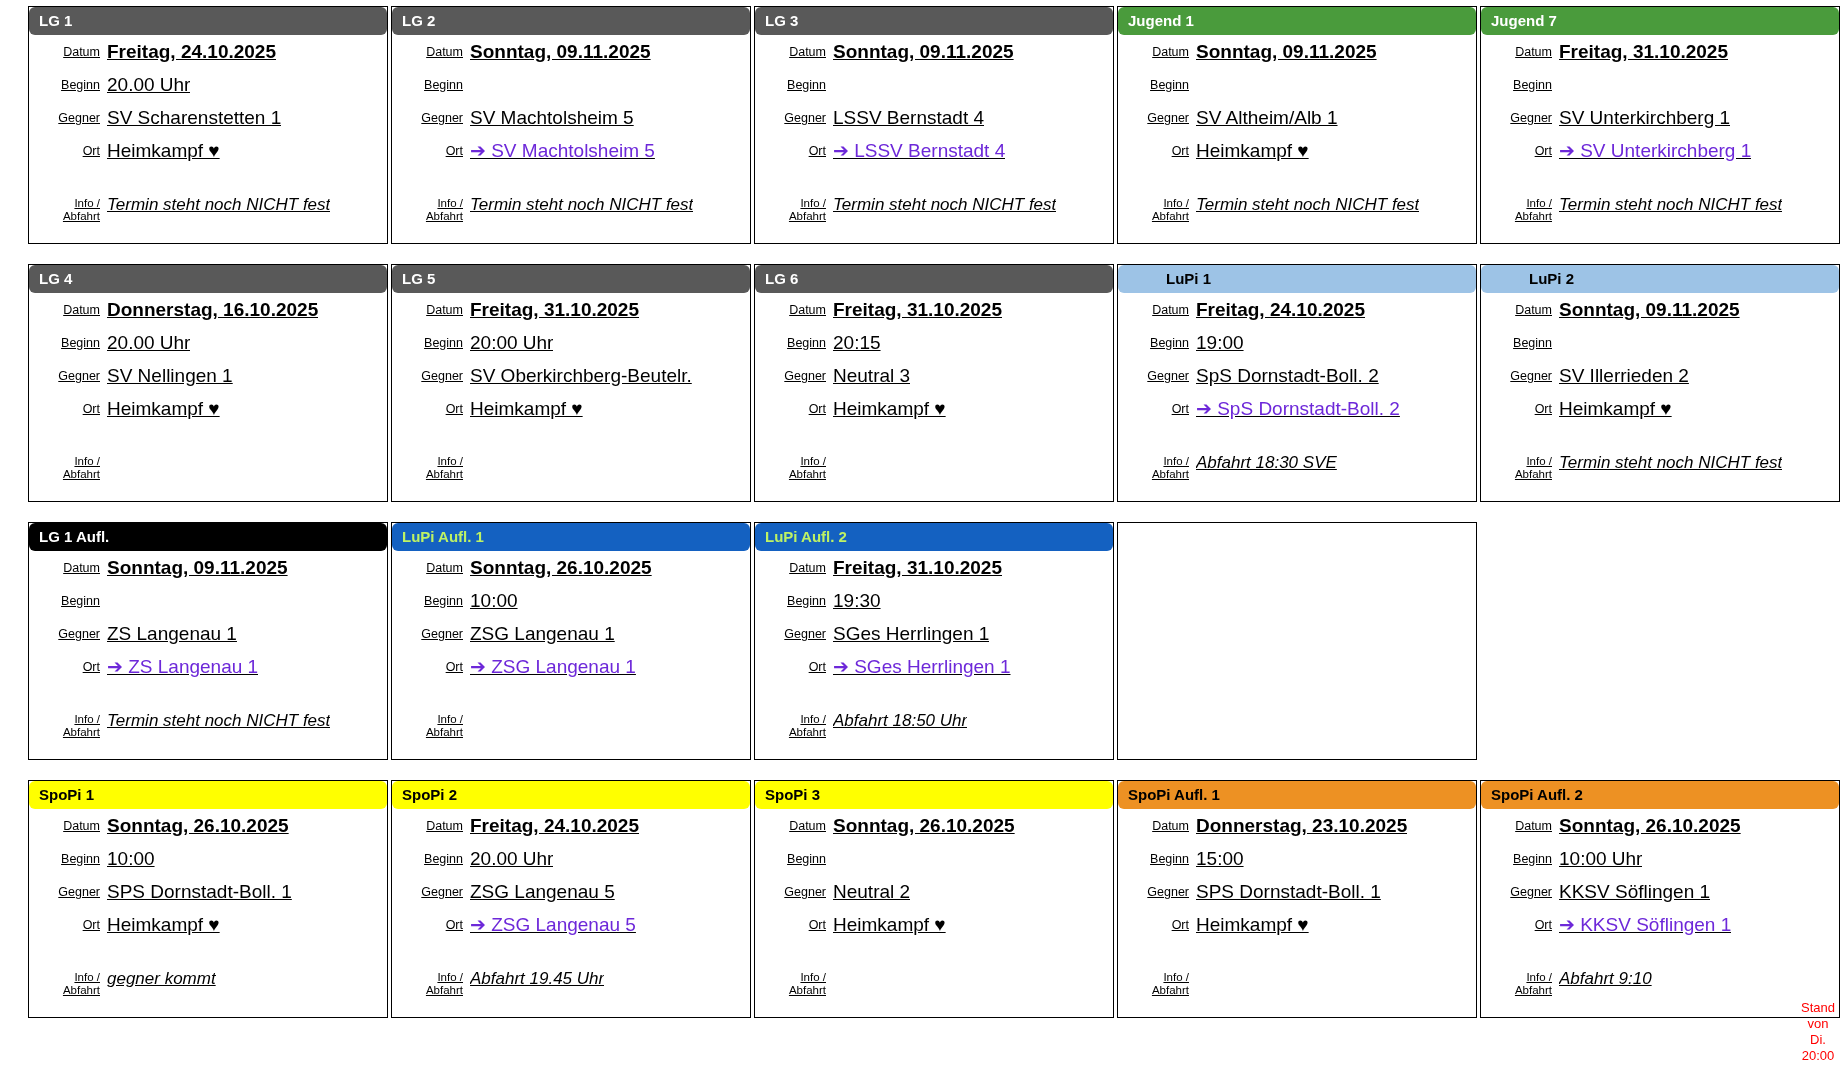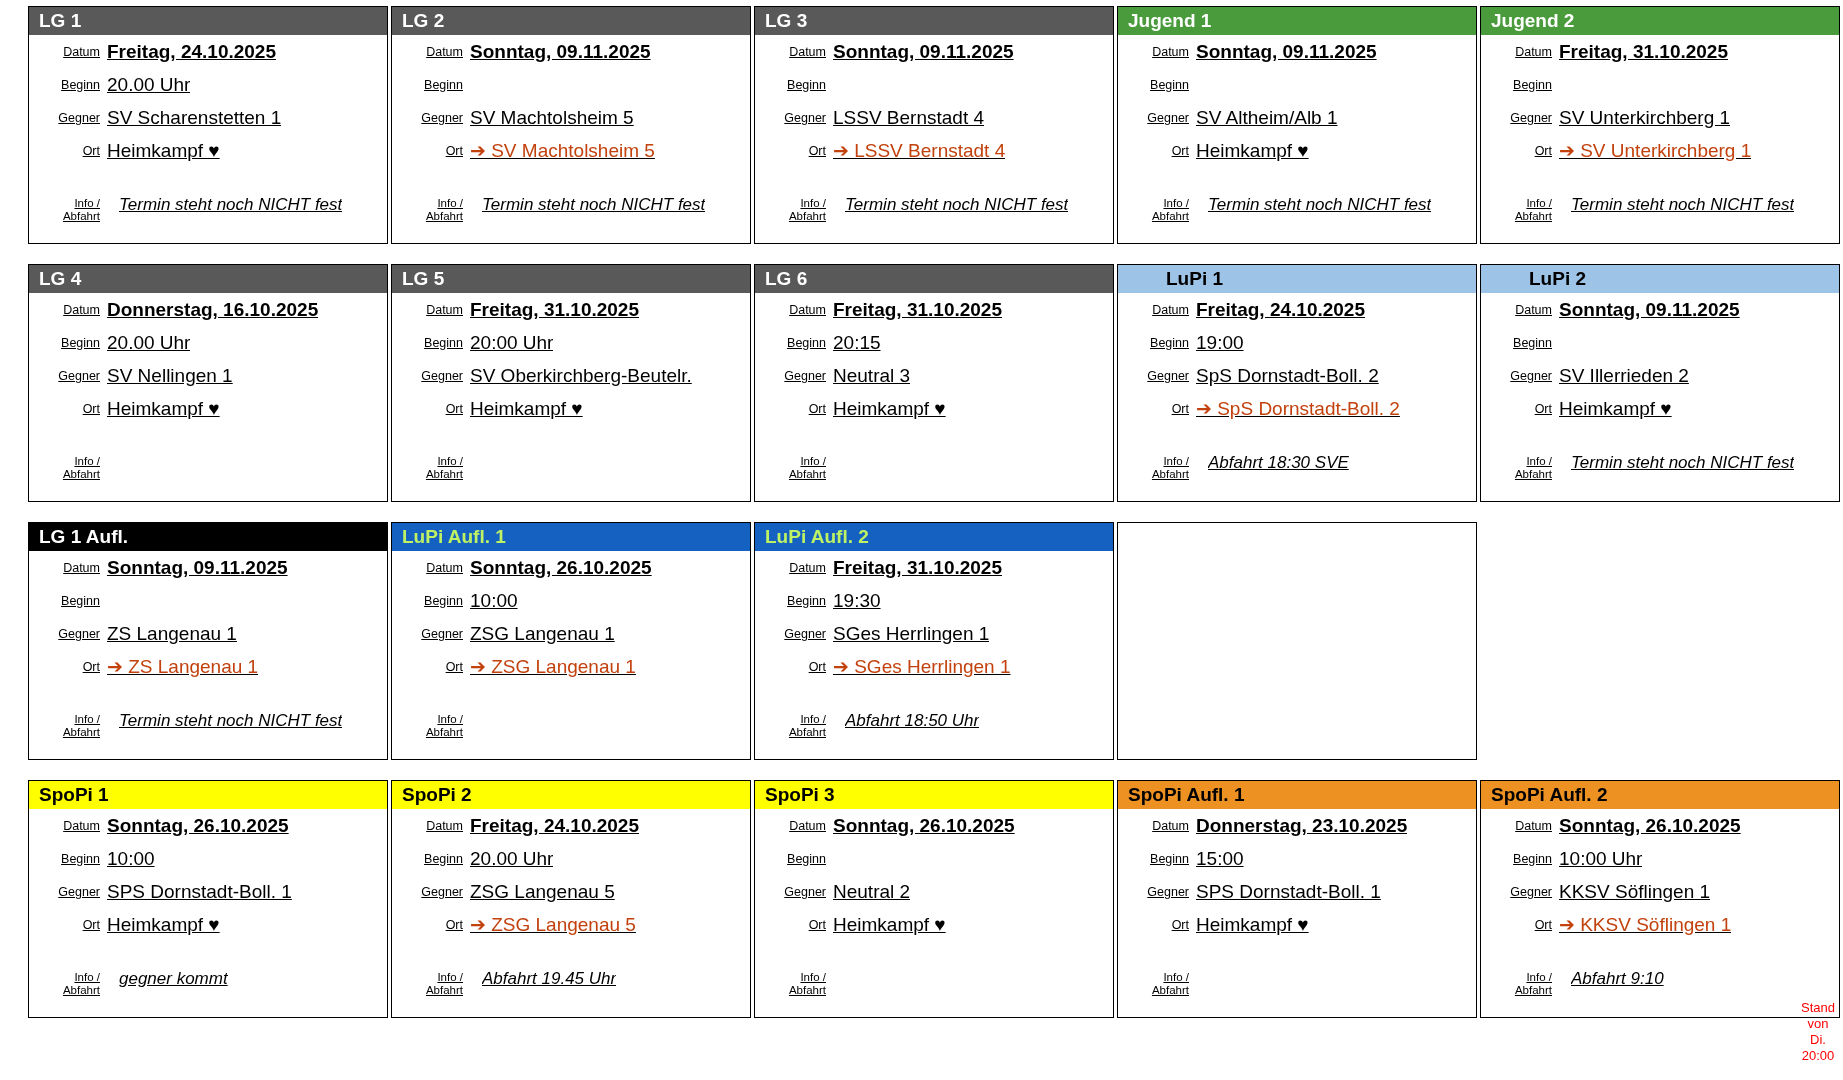--- a/index.html
+++ b/index.html
@@ -34,28 +34,29 @@
     height: 238px;
     box-sizing: border-box;
     display: flex;
     flex-direction: column;
     overflow: hidden;
   }
   .card.empty {
     border: 1px solid #000000;
   }
   .card-title {
-    font-size: 19px;
+    font-size: 15px;
     font-weight: bold;
     color: #ffffff;
     padding: 3px 0 3px 10px;
     line-height: 22px;
     height: 28px;
     box-sizing: border-box;
     white-space: nowrap;
+    border-radius: 6px;
   }
   .card-title.dark {  background: #595959; color: #ffffff; }
   .card-title.green { background: #4a9b3c; color: #ffffff; }
   .card-title.blueL { background: #9dc3e6; color: #000000; padding-left: 48px; }
   .card-title.black { background: #000000; color: #ffffff; }
   .card-title.blue  { background: #1461c1; color: #bef264; }
   .card-title.yellow{ background: #ffff00; color: #000000; }
   .card-title.orange{ background: #ed9123; color: #000000; }
   .card-body {
     flex: 1;
@@ -80,26 +81,25 @@
     line-height: 14px;
   }
   .row .val {
     font-size: 19px;
     color: #000000;
     white-space: nowrap;
     overflow: hidden;
     text-overflow: clip;
   }
   .row .val.bold { font-weight: bold; }
-  .row .val.red { color: #c2410c; }
+  .row .val.red { color: #6d28d9; }
   .row.info {
     align-items: flex-start;
     margin-top: 6px;
     min-height: 48px;
-    gap: 12px;
   }
   .row.info .lbl {
     font-size: 11.5px;
     line-height: 13px;
     padding-top: 2px;
   }
   .row.info .lbl span { display: block; }
   .row.info .val {
     font-size: 17px;
     font-style: italic;
@@ -237,21 +237,21 @@
         <div class="lbl">
           <span>Info /</span>
           <span>Abfahrt</span>
         </div>
         <div class="val">Termin steht noch NICHT fest</div>
       </div>
     </div>
   </div>
 
   <div class="card">
-    <div class="card-title green">Jugend 2</div>
+    <div class="card-title green">Jugend 7</div>
     <div class="card-body">
       <div class="row">
         <div class="lbl">Datum</div>
         <div class="val bold">Freitag, 31.10.2025</div>
       </div>
       <div class="row">
         <div class="lbl">Beginn</div>
         <div class="val"></div>
       </div>
       <div class="row">

